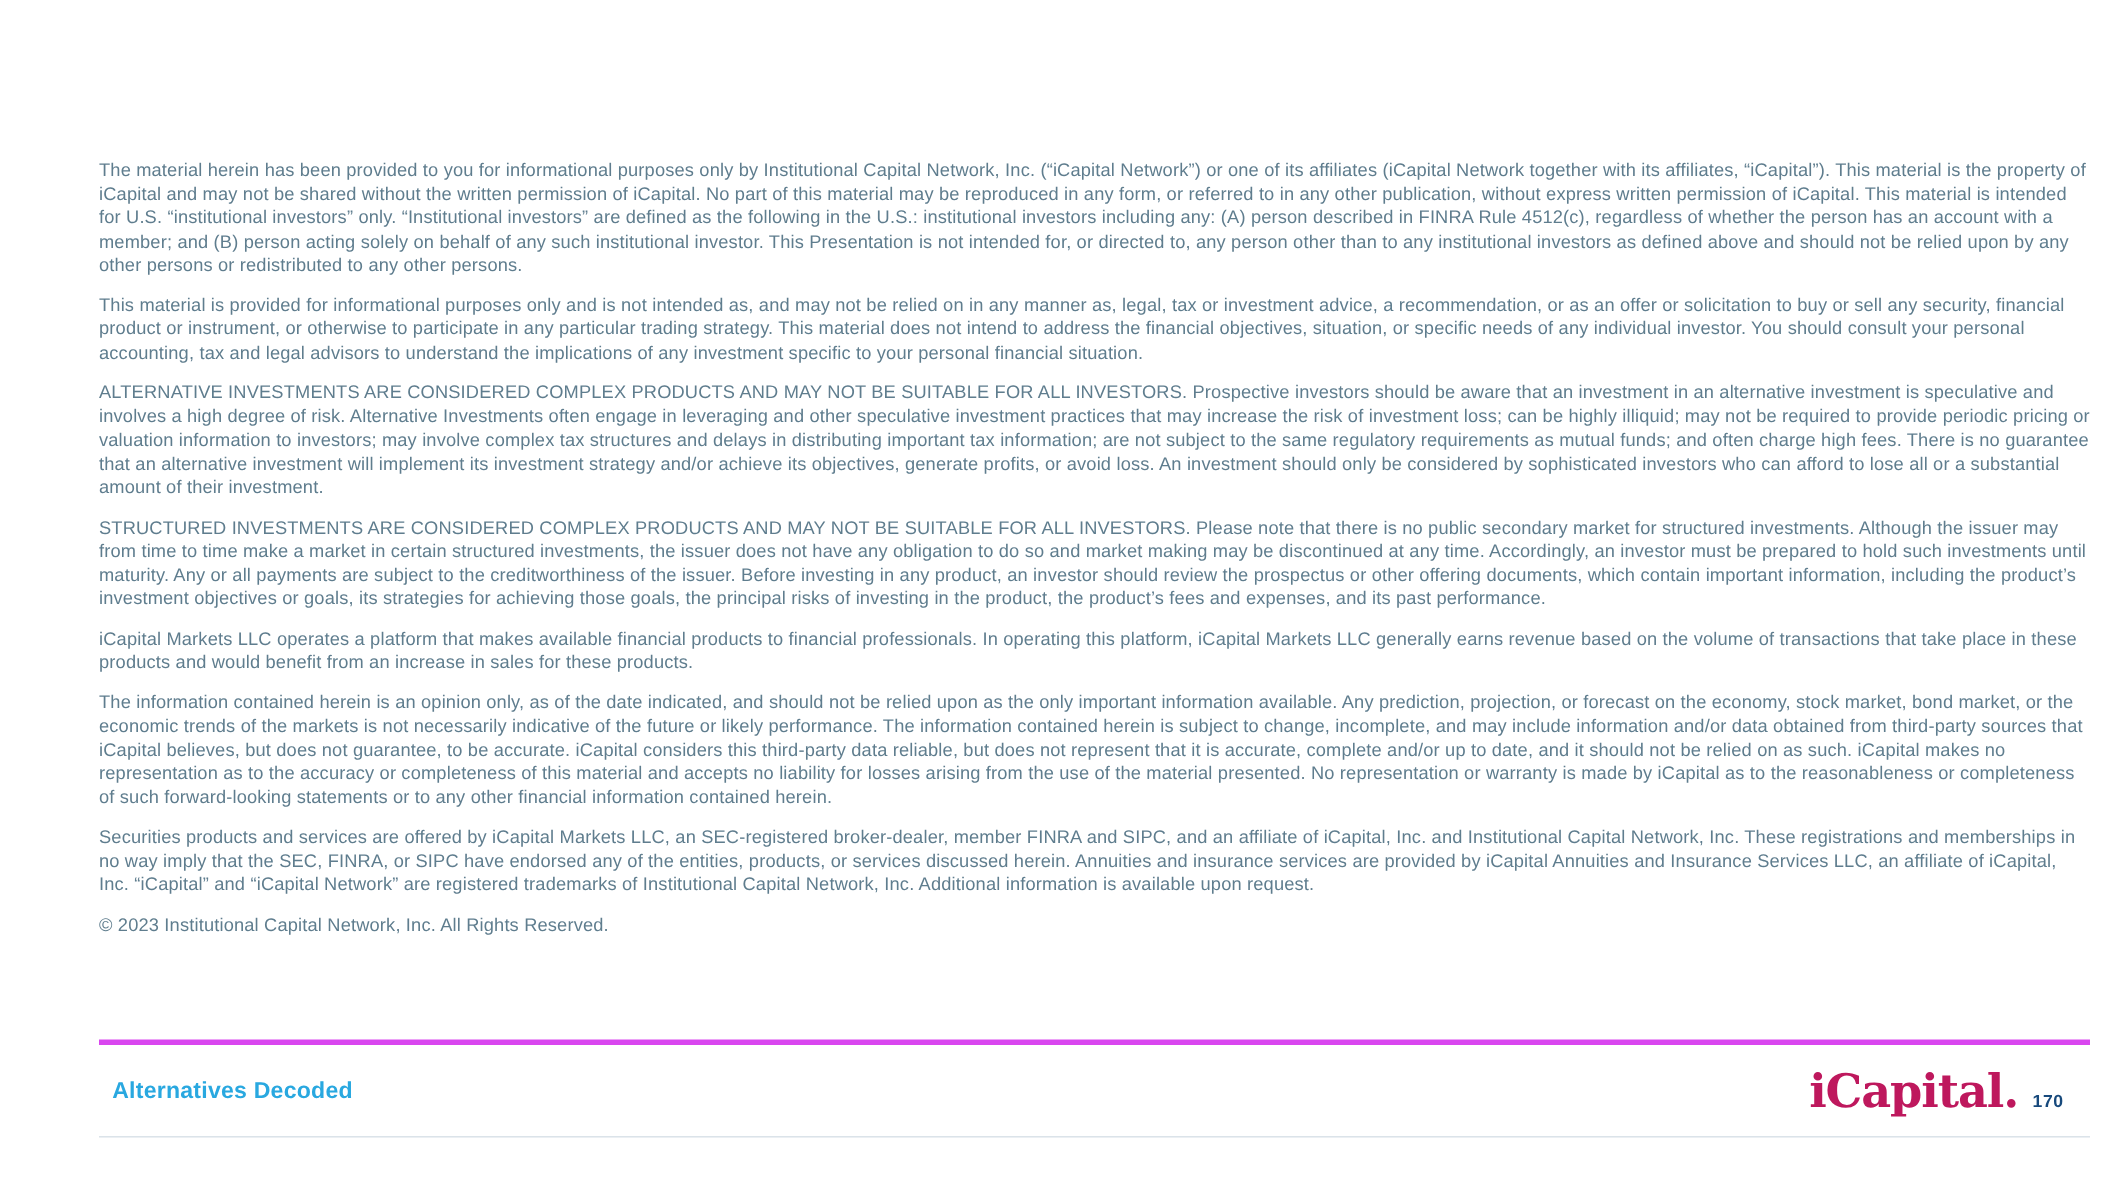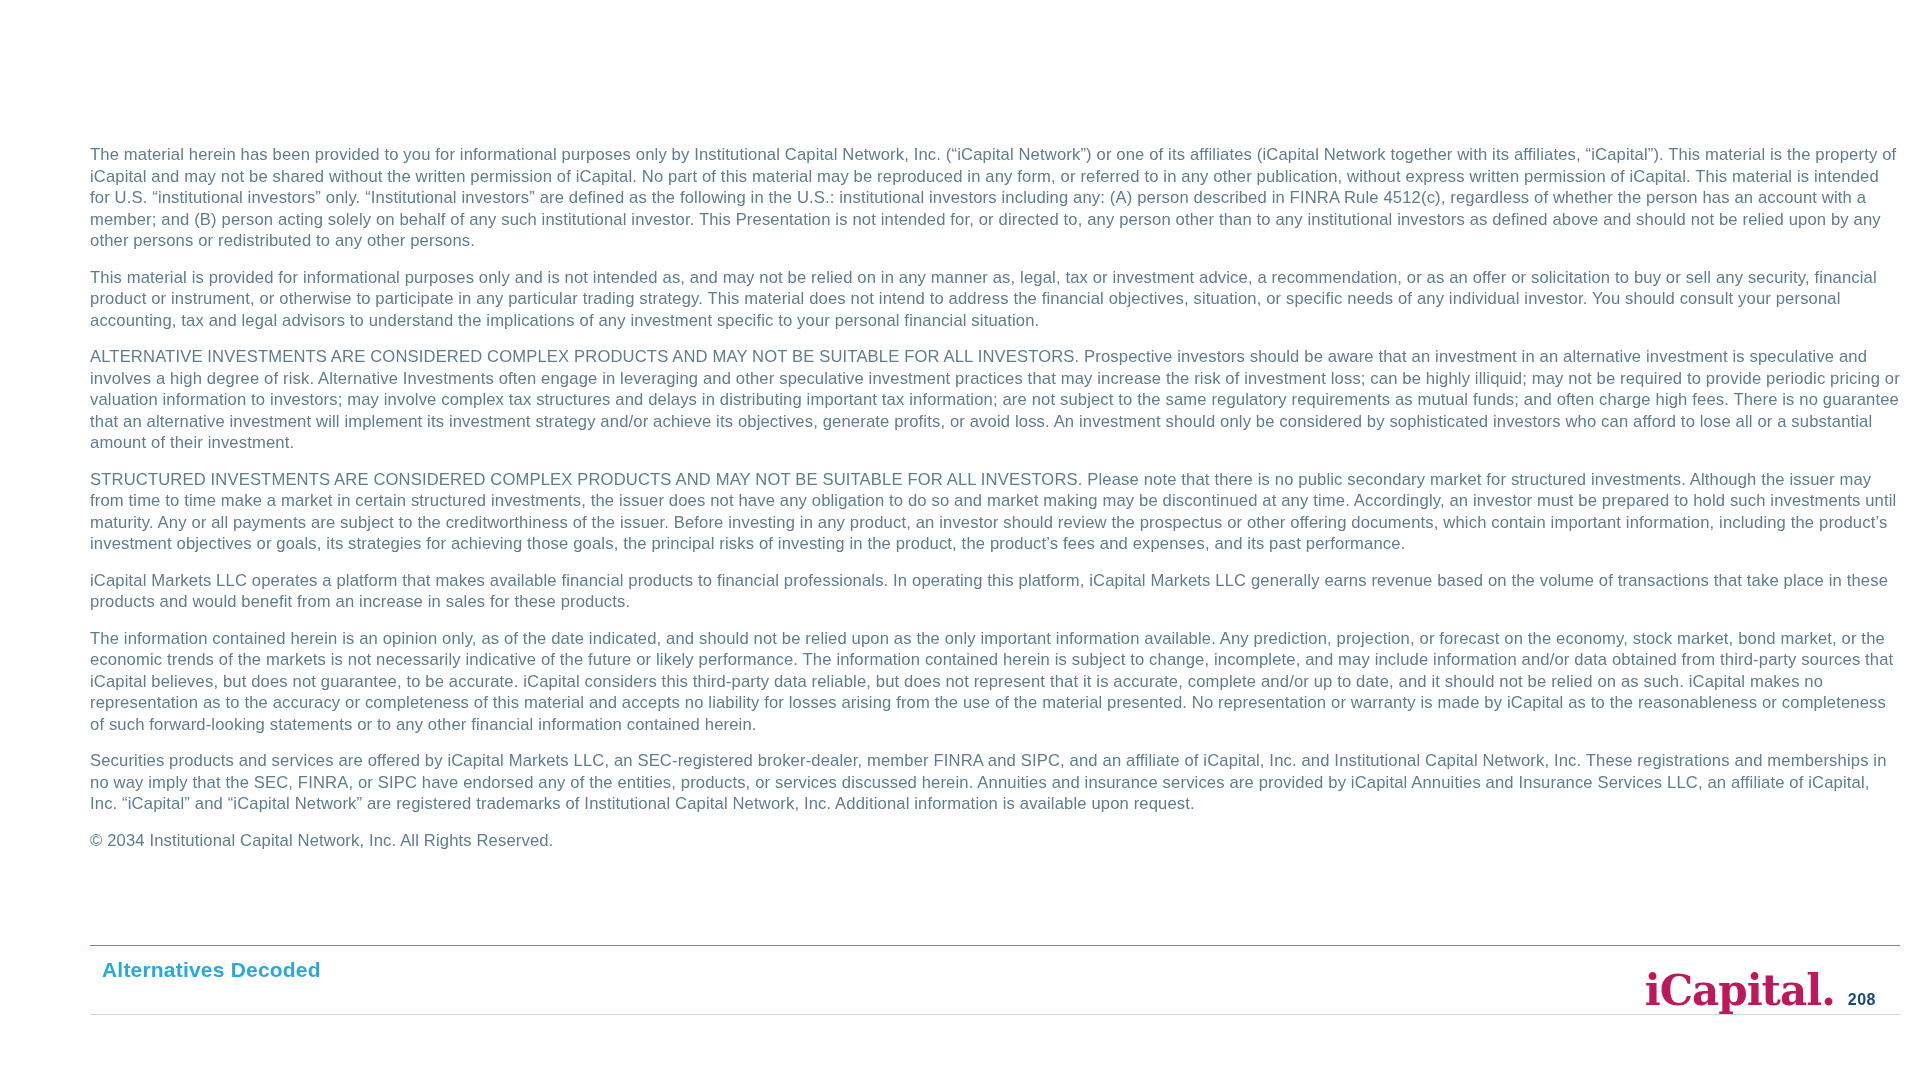--- a/index.html
+++ b/index.html
@@ -28,24 +28,25 @@
     line-height: 21.5px;
     letter-spacing: 0.15px;
     margin: 0 0 15px 0;
     text-align: left;
   }
   .footer {
     position: absolute;
     left: 42px;
     right: 44px;
     top: 897px;
-    height: 70px;
-    border-top: 1px solid #d946ef;
+    height: 89px;
+    border-top: 5px solid #d946ef;
     border-bottom: 1px solid #ccd8e0;
     display: flex;
+    align-items: center;
     justify-content: space-between;
   }
   .footer-title {
     color: #29a8e0;
     font-size: 21px;
     font-weight: bold;
     letter-spacing: 0.2px;
   }
   .logo-block {
     display: flex;
@@ -73,24 +74,24 @@
 <div class="slide">
 
   <div class="disclaimer">
     <p>The material herein has been provided to you for informational purposes only by Institutional Capital Network, Inc. (“iCapital Network”) or one of its affiliates (iCapital Network together with its affiliates, “iCapital”). This material is the property of iCapital and may not be shared without the written permission of iCapital. No part of this material may be reproduced in any form, or referred to in any other publication, without express written permission of iCapital. This material is intended for U.S. “institutional investors” only. “Institutional investors” are defined as the following in the U.S.: institutional investors including any: (A) person described in FINRA Rule 4512(c), regardless of whether the person has an account with a member;  and (B) person acting solely on behalf of any such institutional investor. This Presentation is not intended for, or directed to, any person other than to any institutional investors as defined above and should not be relied upon by any other persons or redistributed to any other persons.</p>
     <p>This material is provided for informational purposes only and is not intended as, and may not be relied on in any manner as, legal, tax or investment advice, a recommendation, or as an offer or solicitation to buy or sell any security, financial product or instrument, or otherwise to participate in any particular trading strategy. This material does not intend to address the financial objectives, situation, or specific needs of any individual investor. You should consult your personal accounting, tax and legal advisors to understand the implications of any investment specific to your personal financial situation.</p>
     <p>ALTERNATIVE INVESTMENTS ARE CONSIDERED COMPLEX PRODUCTS AND MAY NOT BE SUITABLE FOR ALL INVESTORS. Prospective investors should be aware that an investment in an alternative investment is speculative and involves a high degree of risk. Alternative Investments often engage in leveraging and other speculative investment practices that may increase the risk of investment loss; can be highly illiquid; may not be required to provide periodic pricing or valuation information to investors; may involve complex tax structures and delays in distributing important tax information; are not subject to the same regulatory requirements as mutual funds; and often charge high fees. There is no guarantee that an alternative investment will implement its investment strategy and/or achieve its objectives, generate profits, or avoid loss. An investment should only be considered by sophisticated investors who can afford to lose all or a substantial amount of their investment.</p>
     <p>STRUCTURED INVESTMENTS ARE CONSIDERED COMPLEX PRODUCTS AND MAY NOT BE SUITABLE FOR ALL INVESTORS. Please note that there is no public secondary market for structured investments. Although the issuer may from time to time make a market in certain structured investments, the issuer does not have any obligation to do so and market making may be discontinued at any time. Accordingly, an investor must be prepared to hold such investments until maturity. Any or all payments are subject to the creditworthiness of the issuer. Before investing in any product, an investor should review the prospectus or other offering documents, which contain important information, including the product’s investment objectives or goals, its strategies for achieving those goals, the principal risks of investing in the product, the product’s fees and expenses, and its past performance.</p>
     <p>iCapital Markets LLC operates a platform that makes available financial products to financial professionals. In operating this platform, iCapital Markets LLC generally earns revenue based on the volume of transactions that take place in these products and would benefit from an increase in sales for these products.</p>
     <p>The information contained herein is an opinion only, as of the date indicated, and should not be relied upon as the only important information available. Any prediction, projection, or forecast on the economy, stock market, bond market, or the economic trends of the markets is not necessarily indicative of the future or likely performance. The information contained herein is subject to change, incomplete, and may include information and/or data obtained from third-party sources that iCapital believes, but does not guarantee, to be accurate. iCapital considers this third-party data reliable, but does not represent that it is accurate, complete and/or up to date, and it should not be relied on as such. iCapital makes no representation as to the accuracy or completeness of this material and accepts no liability for losses arising from the use of the material presented. No representation or warranty is made by iCapital as to the reasonableness or completeness of such forward-looking statements or to any other financial information contained herein.</p>
     <p>Securities products and services are offered by iCapital Markets LLC, an SEC-registered broker-dealer, member FINRA and SIPC, and an affiliate of iCapital, Inc. and Institutional Capital Network, Inc. These registrations and memberships in no way imply that the SEC, FINRA, or SIPC have endorsed any of the entities, products, or services discussed herein. Annuities and insurance services are provided by iCapital Annuities and Insurance Services LLC, an affiliate of iCapital, Inc. “iCapital” and “iCapital Network” are registered trademarks of Institutional Capital Network, Inc. Additional information is available upon request.</p>
-    <p>© 2034 Institutional Capital Network, Inc. All Rights Reserved.</p>
+    <p>© 2023 Institutional Capital Network, Inc. All Rights Reserved.</p>
   </div>
 
   <div class="footer">
     <div class="footer-title">Alternatives Decoded</div>
     <div class="logo-block">
       <span class="logo-text">iCapital.</span>
-      <span class="page-number">208</span>
+      <span class="page-number">170</span>
     </div>
   </div>
 
 </div>
 
 </body></html>

